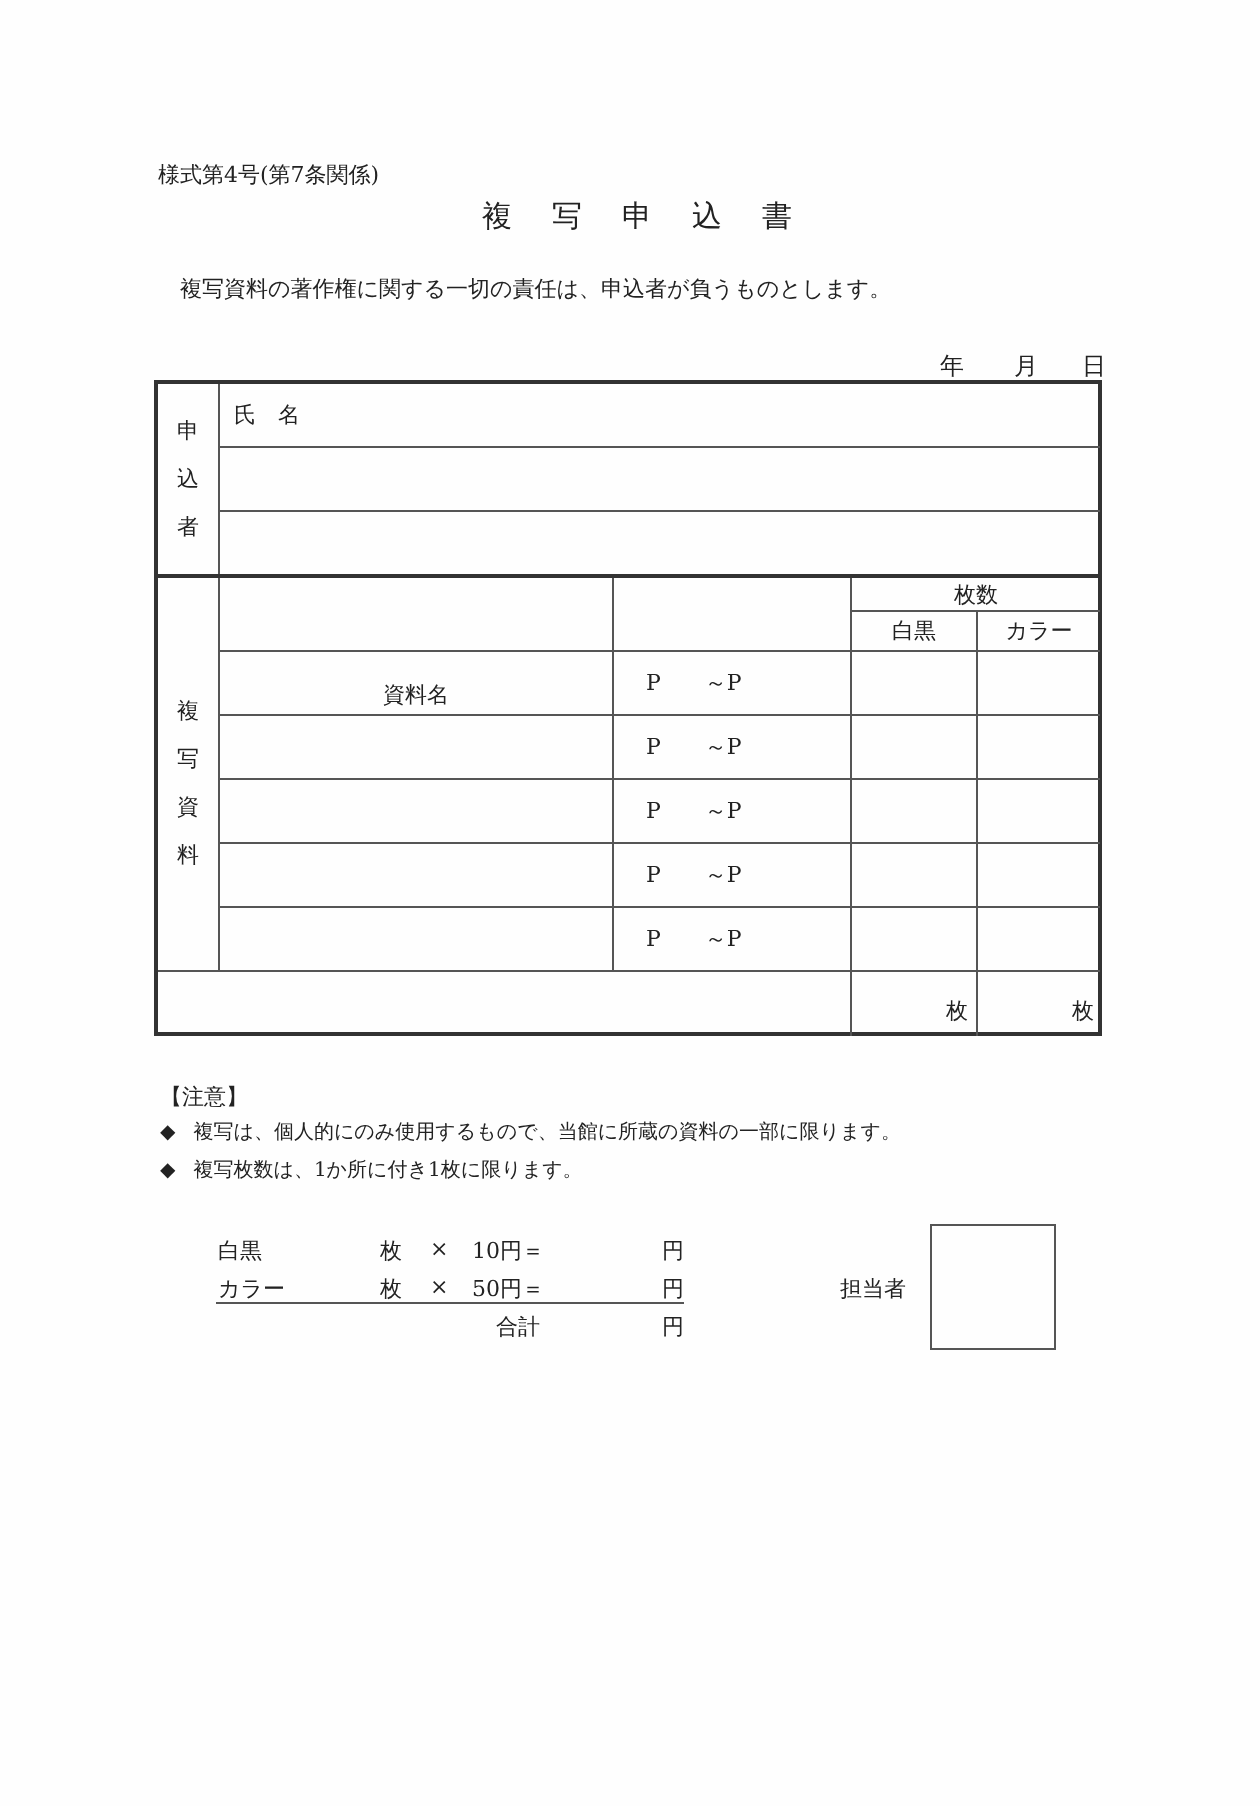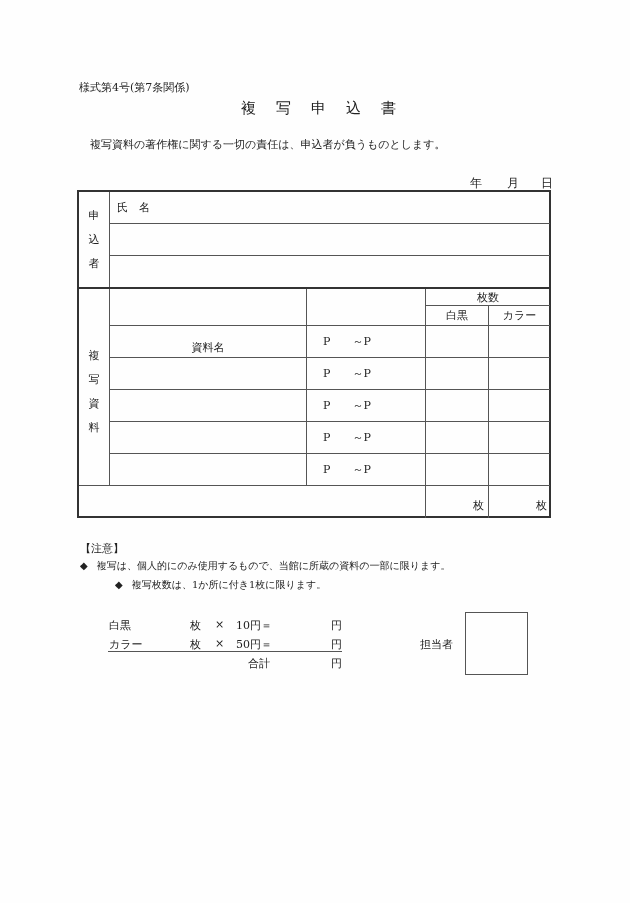--- a/index.html
+++ b/index.html
@@ -127,21 +127,21 @@
     </div>
   <div class="cell" style="left:410px;top:300px;width:58px;height:26px;justify-content:flex-end;">
       <span>枚</span>
     </div>
 </div>
 
 <div class="abs caution-title">【注意】</div>
 <div class="abs bullet" style="top:559px;">
   <span>◆</span><span style="margin-left:9px">複写は、個人的にのみ使用するもので、当館に所蔵の資料の一部に限ります。</span>
 </div>
-<div class="abs bullet" style="top:578px;margin-left:35px;">
+<div class="abs bullet" style="top:578px;">
   <span>◆</span><span style="margin-left:9px">複写枚数は、1か所に付き1枚に限ります。</span>
 </div>
 
 <div>
   <div class="abs calc" style="left:109px;top:618px;">白黒</div>
   <div class="abs calc" style="left:190px;top:618px;">枚</div>
   <div class="abs calc" style="left:215px;top:618px;">×</div>
   <div class="abs calc" style="left:236px;top:618px;">10円＝</div>
   <div class="abs calc" style="left:331px;top:618px;">円</div>
 

